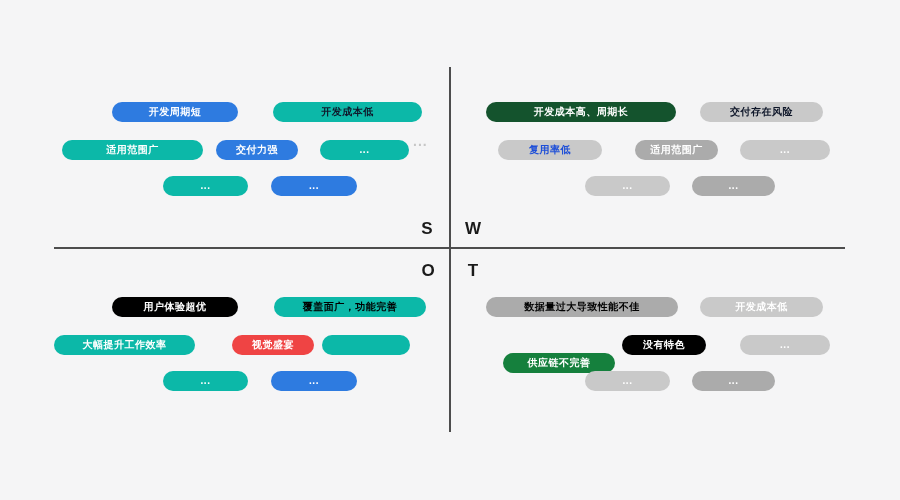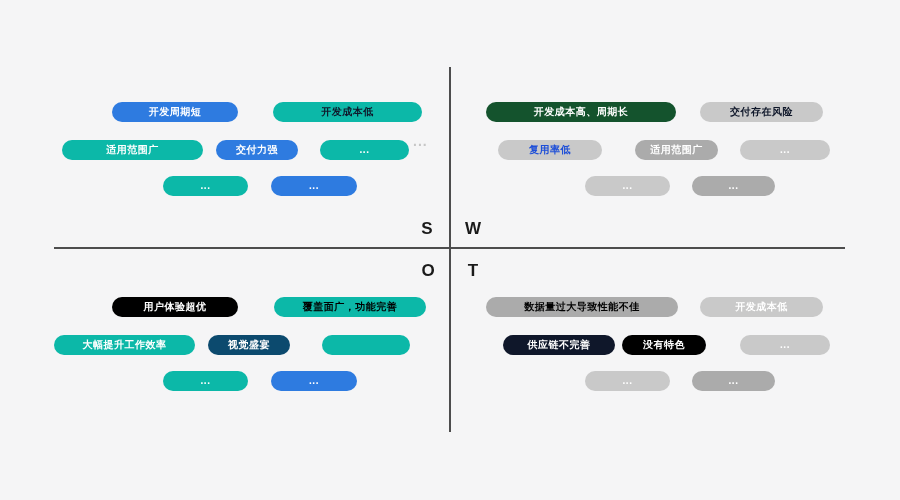--- a/index.html
+++ b/index.html
@@ -93,25 +93,25 @@
       <div class="pill" style="left: 486px; top: 102px; width: 190px; background: #14532d; color: rgb(255, 255, 255);">开发成本高、周期长</div>
       <div class="pill" style="left: 700px; top: 102px; width: 123px; background: rgb(201, 201, 201); color: #0f172a;">交付存在风险</div>
       <div class="pill" style="left: 498px; top: 140px; width: 104px; background: rgb(201, 201, 201); color: #1d4ed8;">复用率低</div>
       <div class="pill" style="left: 635px; top: 140px; width: 83px; background: rgb(171, 171, 171); color: rgb(255, 255, 255);">适用范围广</div>
       <div class="pill" style="left: 740px; top: 140px; width: 90px; background: rgb(201, 201, 201); color: rgb(255, 255, 255);">...</div>
       <div class="pill" style="left: 585px; top: 176px; width: 85px; background: rgb(201, 201, 201); color: rgb(255, 255, 255);">...</div>
       <div class="pill" style="left: 692px; top: 176px; width: 83px; background: rgb(171, 171, 171); color: rgb(255, 255, 255);">...</div>
       <div class="pill" style="left: 112px; top: 297px; width: 126px; background: #000000; color: rgb(255, 255, 255);">用户体验超优</div>
       <div class="pill" style="left: 274px; top: 297px; width: 152px; background: rgb(12, 184, 168); color: #000000;">覆盖面广，功能完善</div>
       <div class="pill" style="left: 54px; top: 335px; width: 141px; background: rgb(12, 184, 168); color: rgb(255, 255, 255);">大幅提升工作效率</div>
-      <div class="pill" style="left: 208px; top: 335px; width: 82px; background: #0c4a6e; color: rgb(255, 255, 255);">视觉盛宴</div>
+      <div class="pill" style="left: 232px; top: 335px; width: 82px; background: #ef4444; color: rgb(255, 255, 255);">视觉盛宴</div>
       <div class="pill" style="left: 322px; top: 335px; width: 88px; background: rgb(12, 184, 168); color: rgb(255, 255, 255);"></div>
       <div class="pill" style="left: 163px; top: 371px; width: 85px; background: rgb(12, 184, 168); color: rgb(255, 255, 255);">...</div>
       <div class="pill" style="left: 271px; top: 371px; width: 86px; background: rgb(46, 123, 224); color: rgb(255, 255, 255);">...</div>
       <div class="pill" style="left: 486px; top: 297px; width: 192px; background: rgb(171, 171, 171); color: #000000;">数据量过大导致性能不佳</div>
       <div class="pill" style="left: 700px; top: 297px; width: 123px; background: rgb(201, 201, 201); color: rgb(255, 255, 255);">开发成本低</div>
-      <div class="pill" style="left: 503px; top: 335px; width: 112px; background: #0f172a; color: rgb(255, 255, 255);">供应链不完善</div>
+      <div class="pill" style="left: 503px; top: 353px; width: 112px; background: #15803d; color: rgb(255, 255, 255);">供应链不完善</div>
       <div class="pill" style="left: 622px; top: 335px; width: 84px; background: #000000; color: rgb(255, 255, 255);">没有特色</div>
       <div class="pill" style="left: 740px; top: 335px; width: 90px; background: rgb(201, 201, 201); color: rgb(255, 255, 255);">...</div>
       <div class="pill" style="left: 585px; top: 371px; width: 85px; background: rgb(201, 201, 201); color: rgb(255, 255, 255);">...</div>
       <div class="pill" style="left: 692px; top: 371px; width: 83px; background: rgb(171, 171, 171); color: rgb(255, 255, 255);">...</div>
     </div>
 </div>
 
 </body></html>

